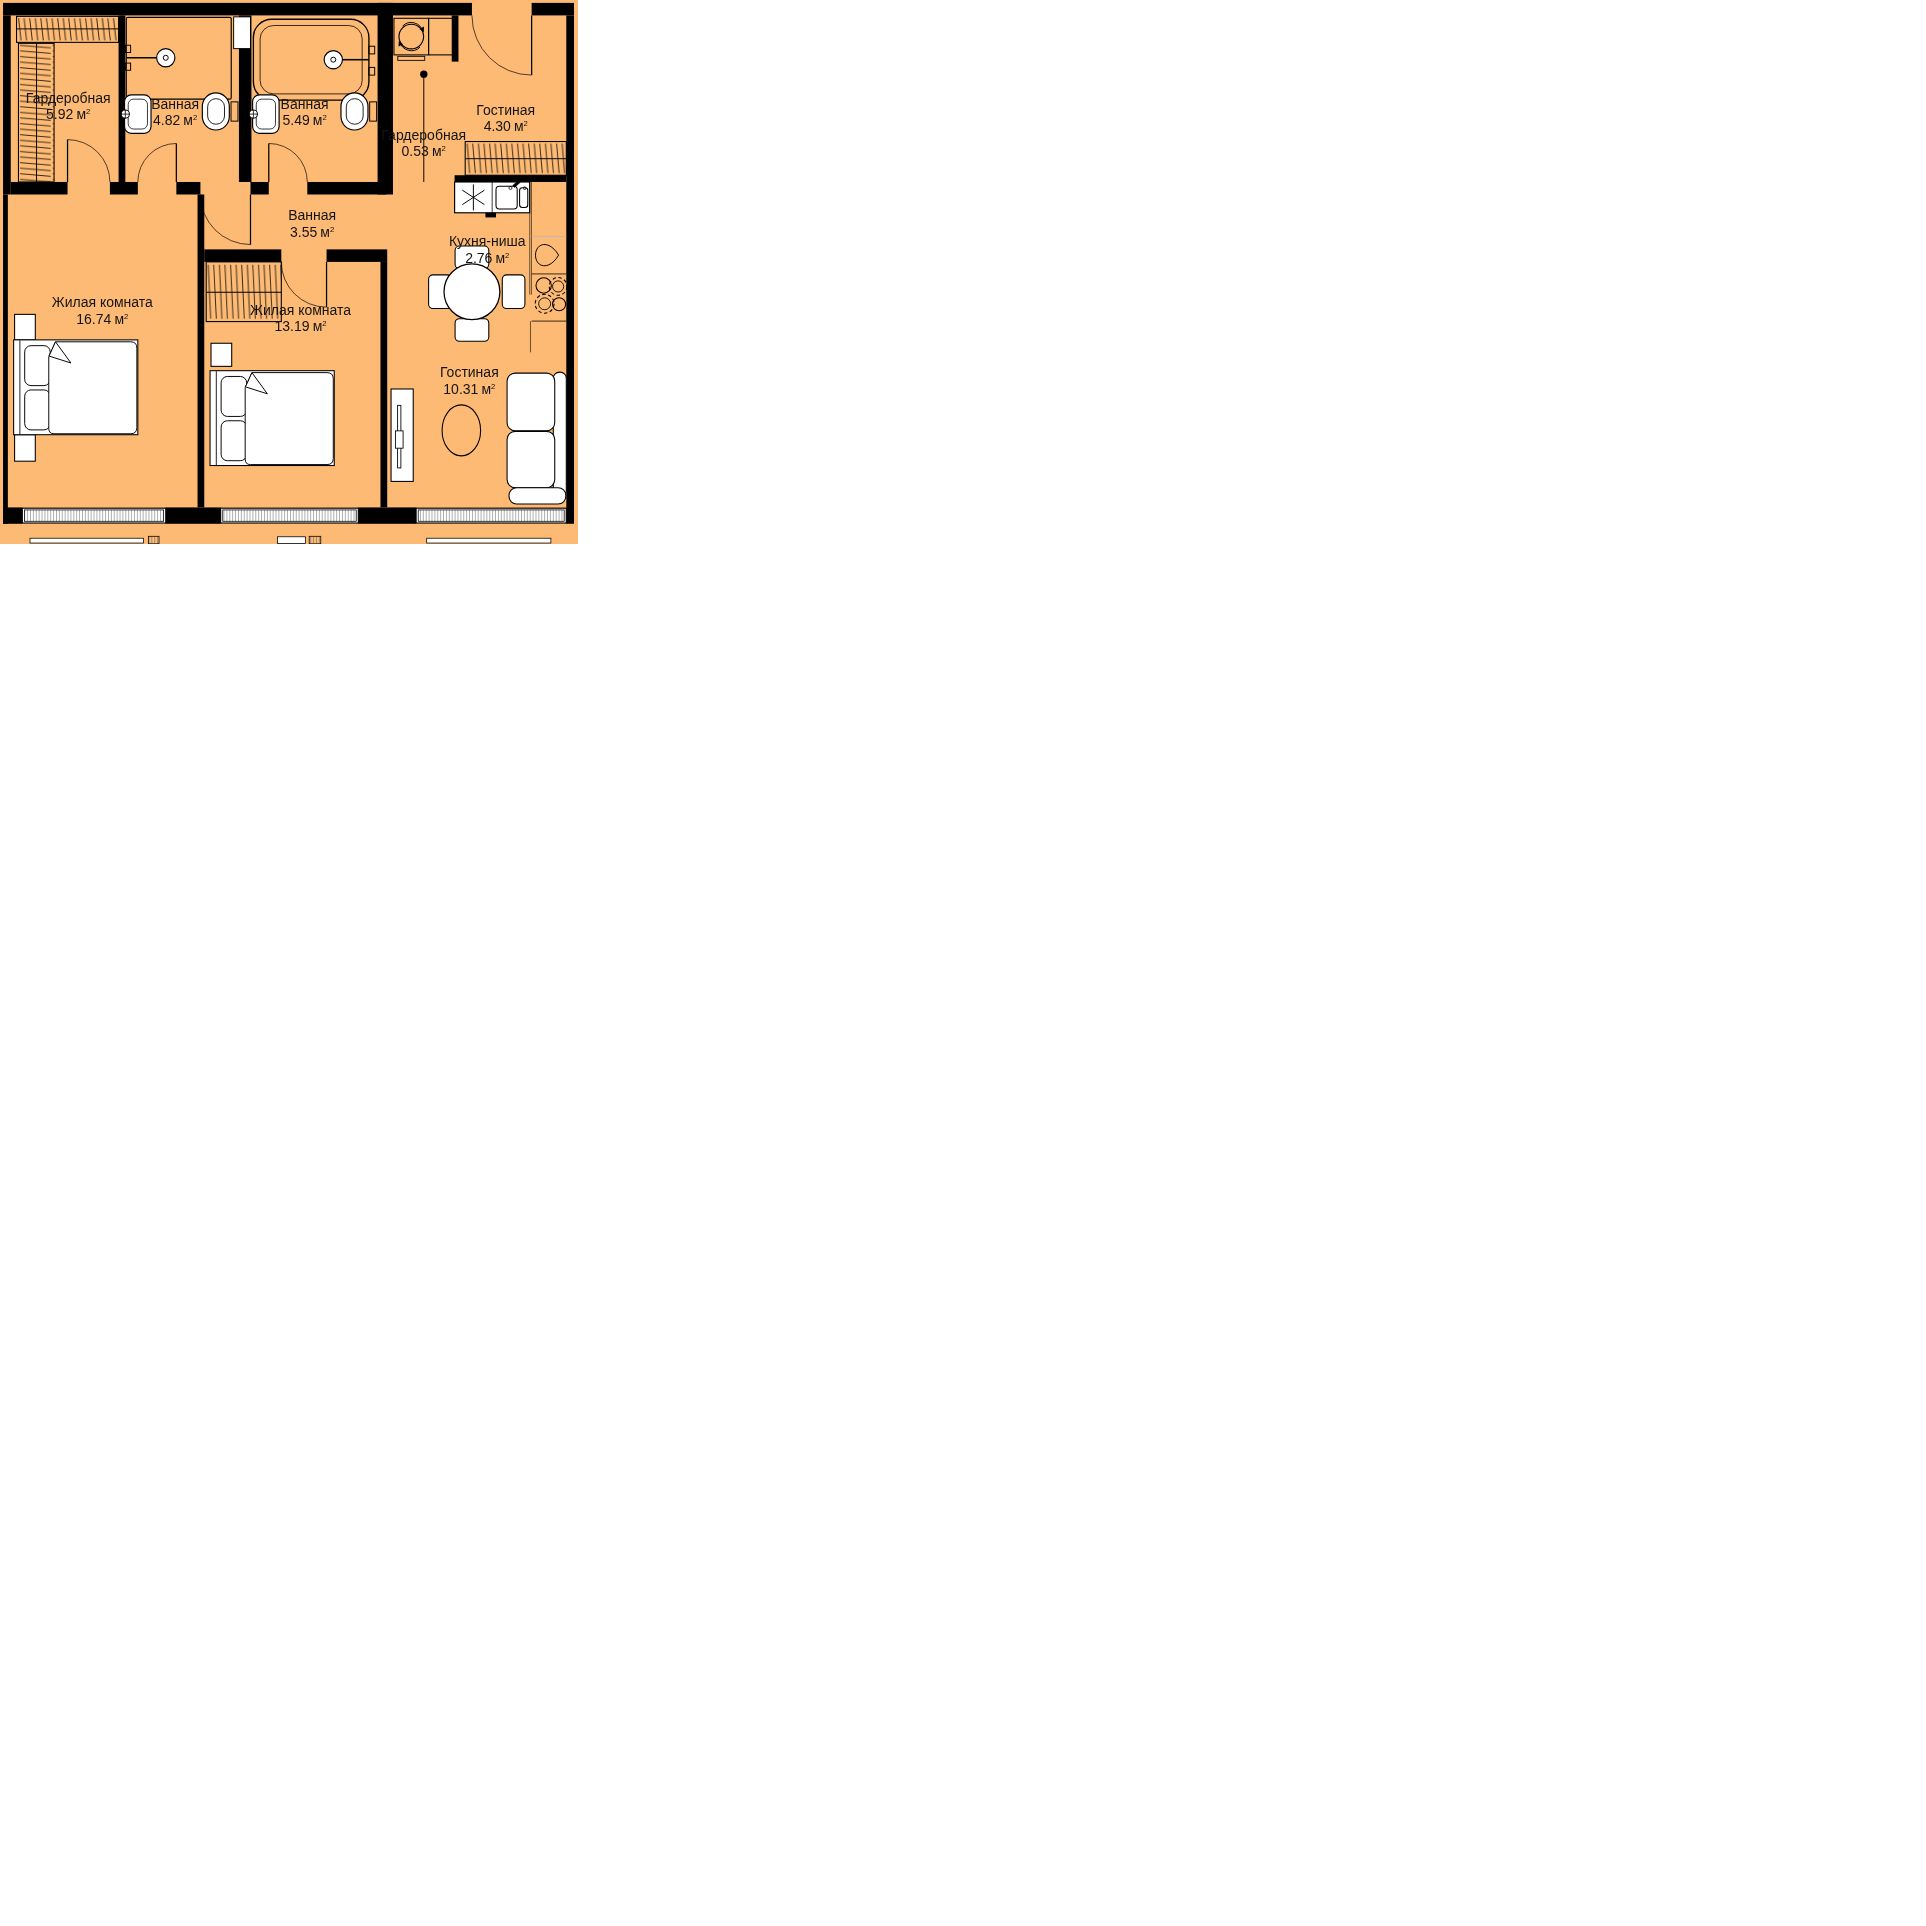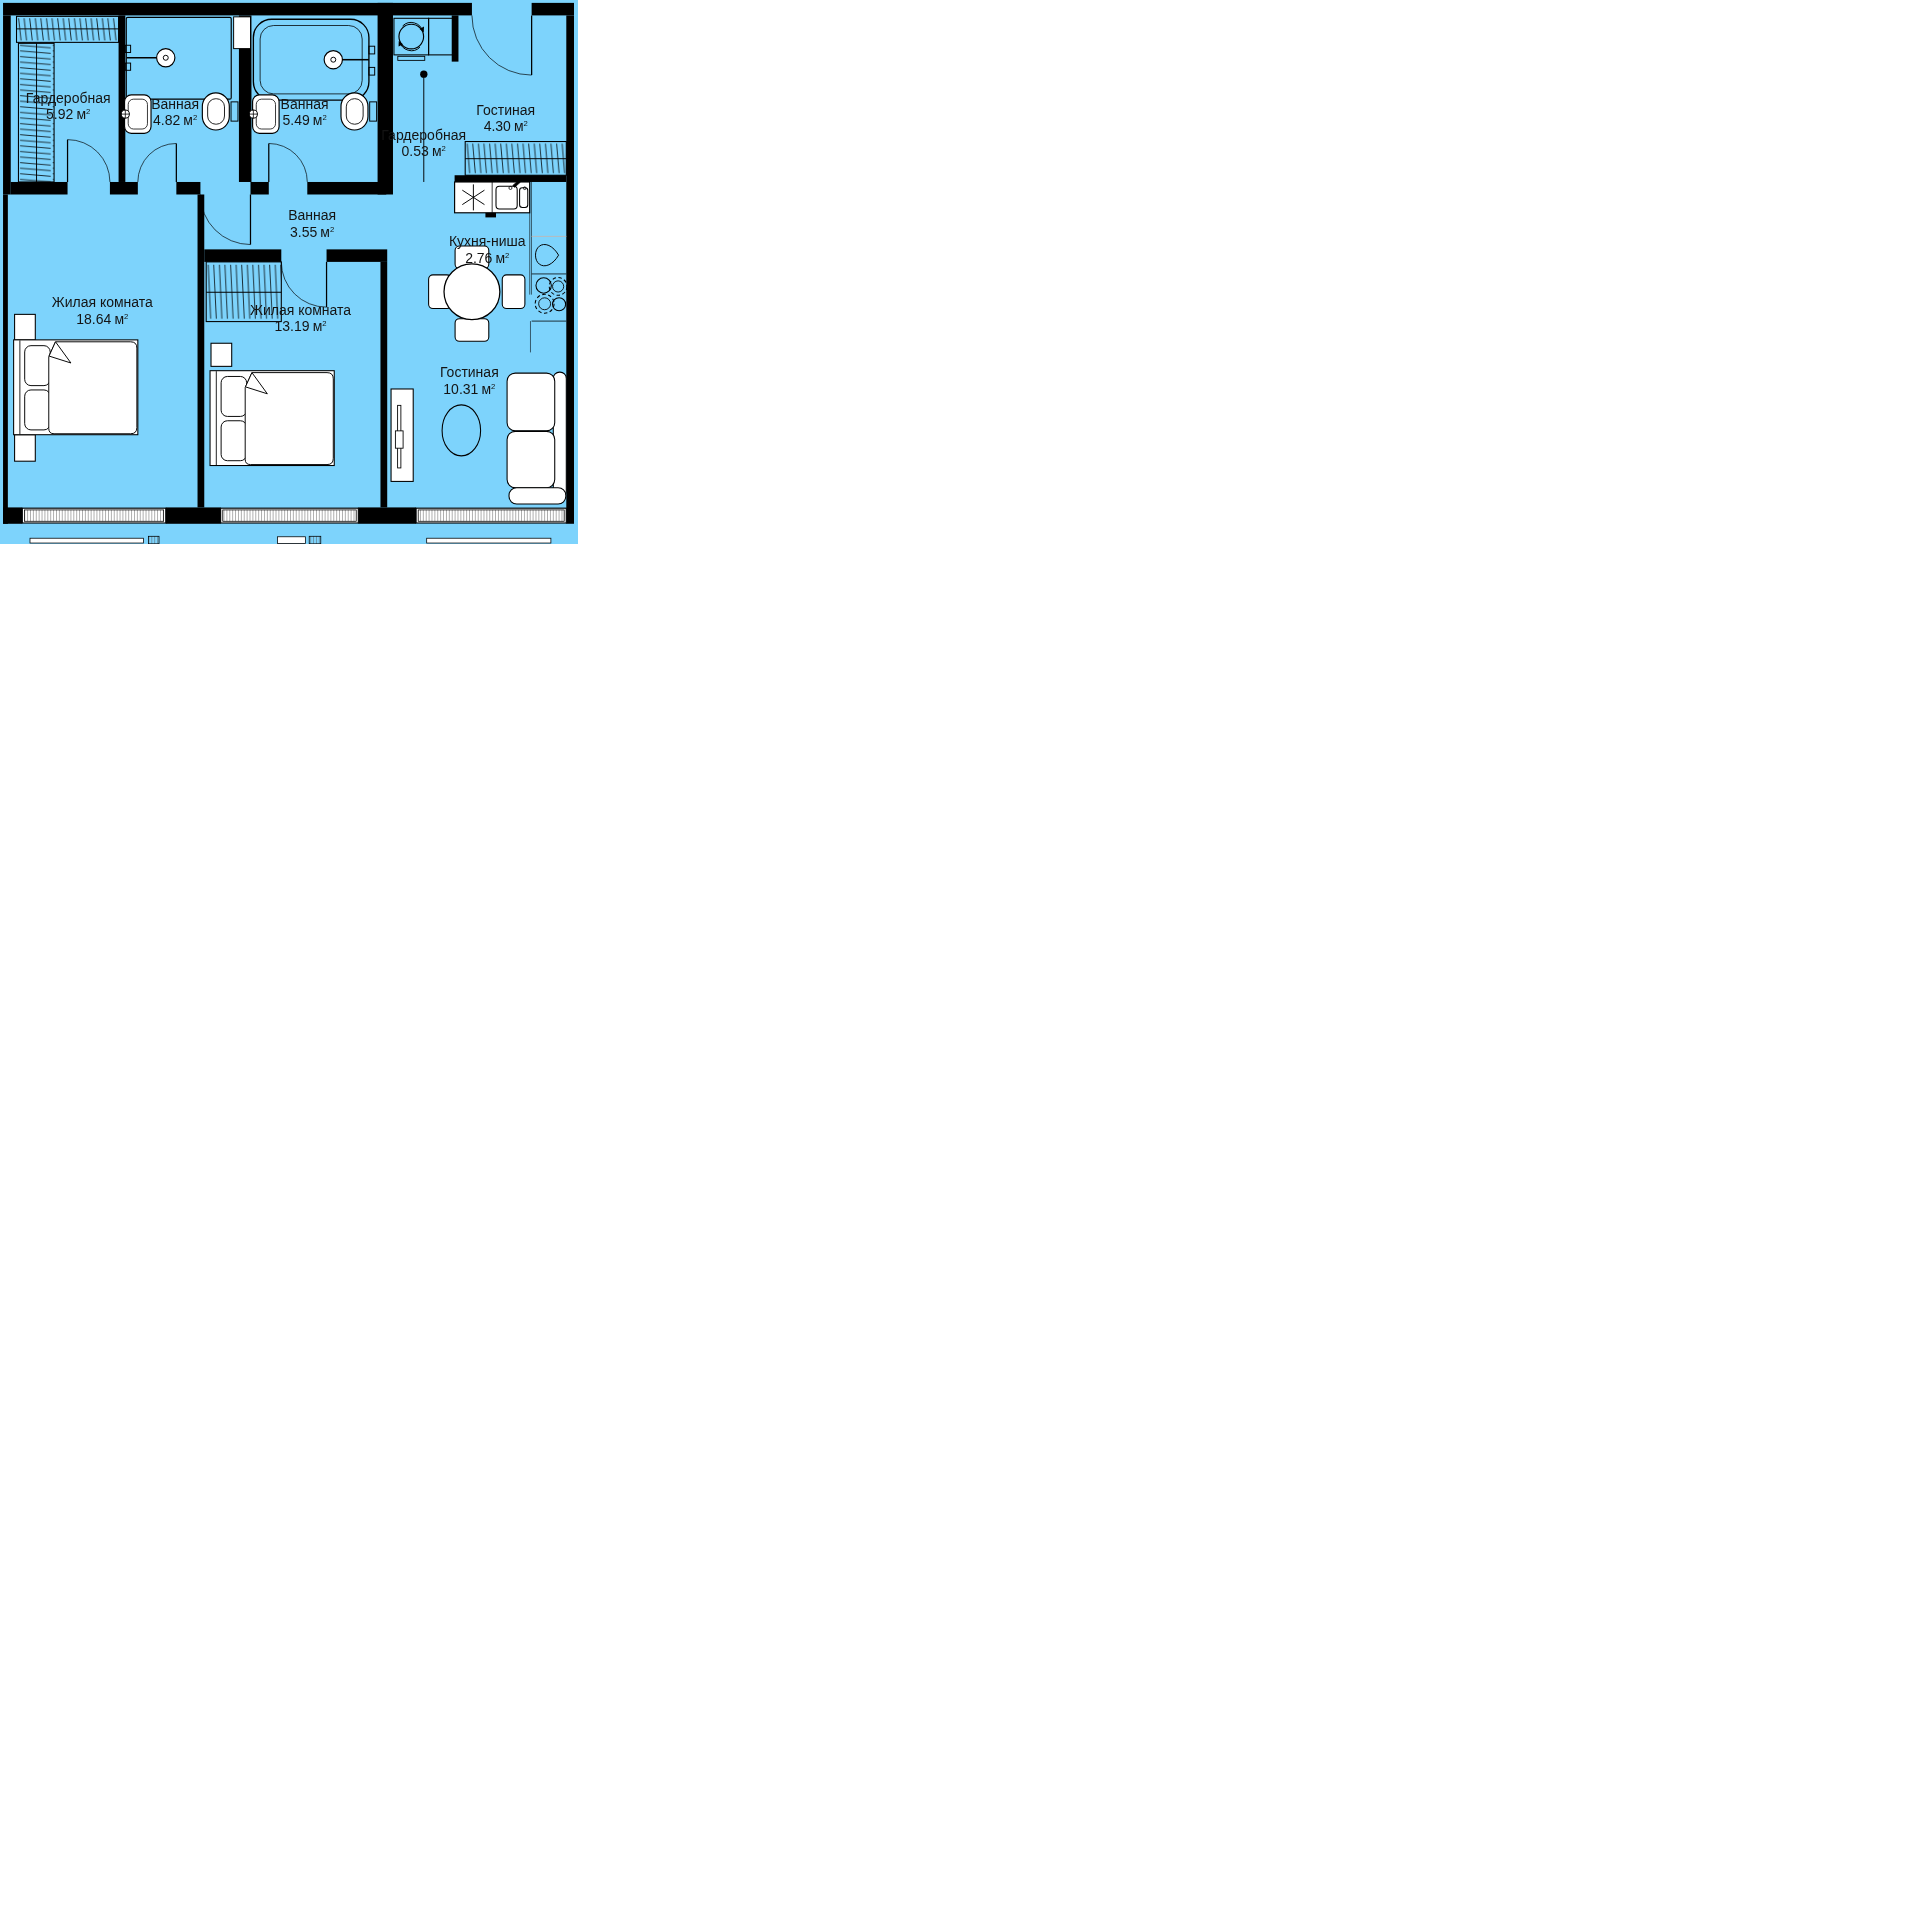--- a/index.html
+++ b/index.html
@@ -1,19 +1,19 @@
 <!DOCTYPE html>
 <html style="font-size:6.2px"><head>
 <meta charset="utf-8">
 <style>
   html,body{margin:0;padding:0;background:#ffffff;}
   .plan{
     position:relative;
     width:578px;height:544px;
-    background:#7dd3fc;
+    background:#fdba74;
     font-family:"Liberation Sans", sans-serif;
     overflow:hidden;
   }
   .plan svg{position:absolute;left:0;top:0;width:100%;height:100%;}
   .labels{position:absolute;left:0;top:0;width:100%;height:100%;}
   .room-label{
     position:absolute;
     transform:translate(-50%,-50%);
     text-align:center;
     color:#141414;
@@ -300,21 +300,21 @@
   <div class="room-label" style="left:54.0%;top:41.2%">
     <div class="rname">Ванная</div>
     <div class="rarea"><span>3.55</span><span class="un"><span>м</span><sup>2</sup></span></div>
   </div>
   <div class="room-label" style="left:84.3%;top:46.0%">
     <div class="rname">Кухня-ниша</div>
     <div class="rarea"><span>2.76</span><span class="un"><span>м</span><sup>2</sup></span></div>
   </div>
   <div class="room-label" style="left:17.7%;top:57.2%">
     <div class="rname">Жилая комната</div>
-    <div class="rarea"><span>18.64</span><span class="un"><span>м</span><sup>2</sup></span></div>
+    <div class="rarea"><span>16.74</span><span class="un"><span>м</span><sup>2</sup></span></div>
   </div>
   <div class="room-label" style="left:52.0%;top:58.6%">
     <div class="rname">Жилая комната</div>
     <div class="rarea"><span>13.19</span><span class="un"><span>м</span><sup>2</sup></span></div>
   </div>
   <div class="room-label" style="left:81.2%;top:70.1%">
     <div class="rname">Гостиная</div>
     <div class="rarea"><span>10.31</span><span class="un"><span>м</span><sup>2</sup></span></div>
   </div>
 </div>

